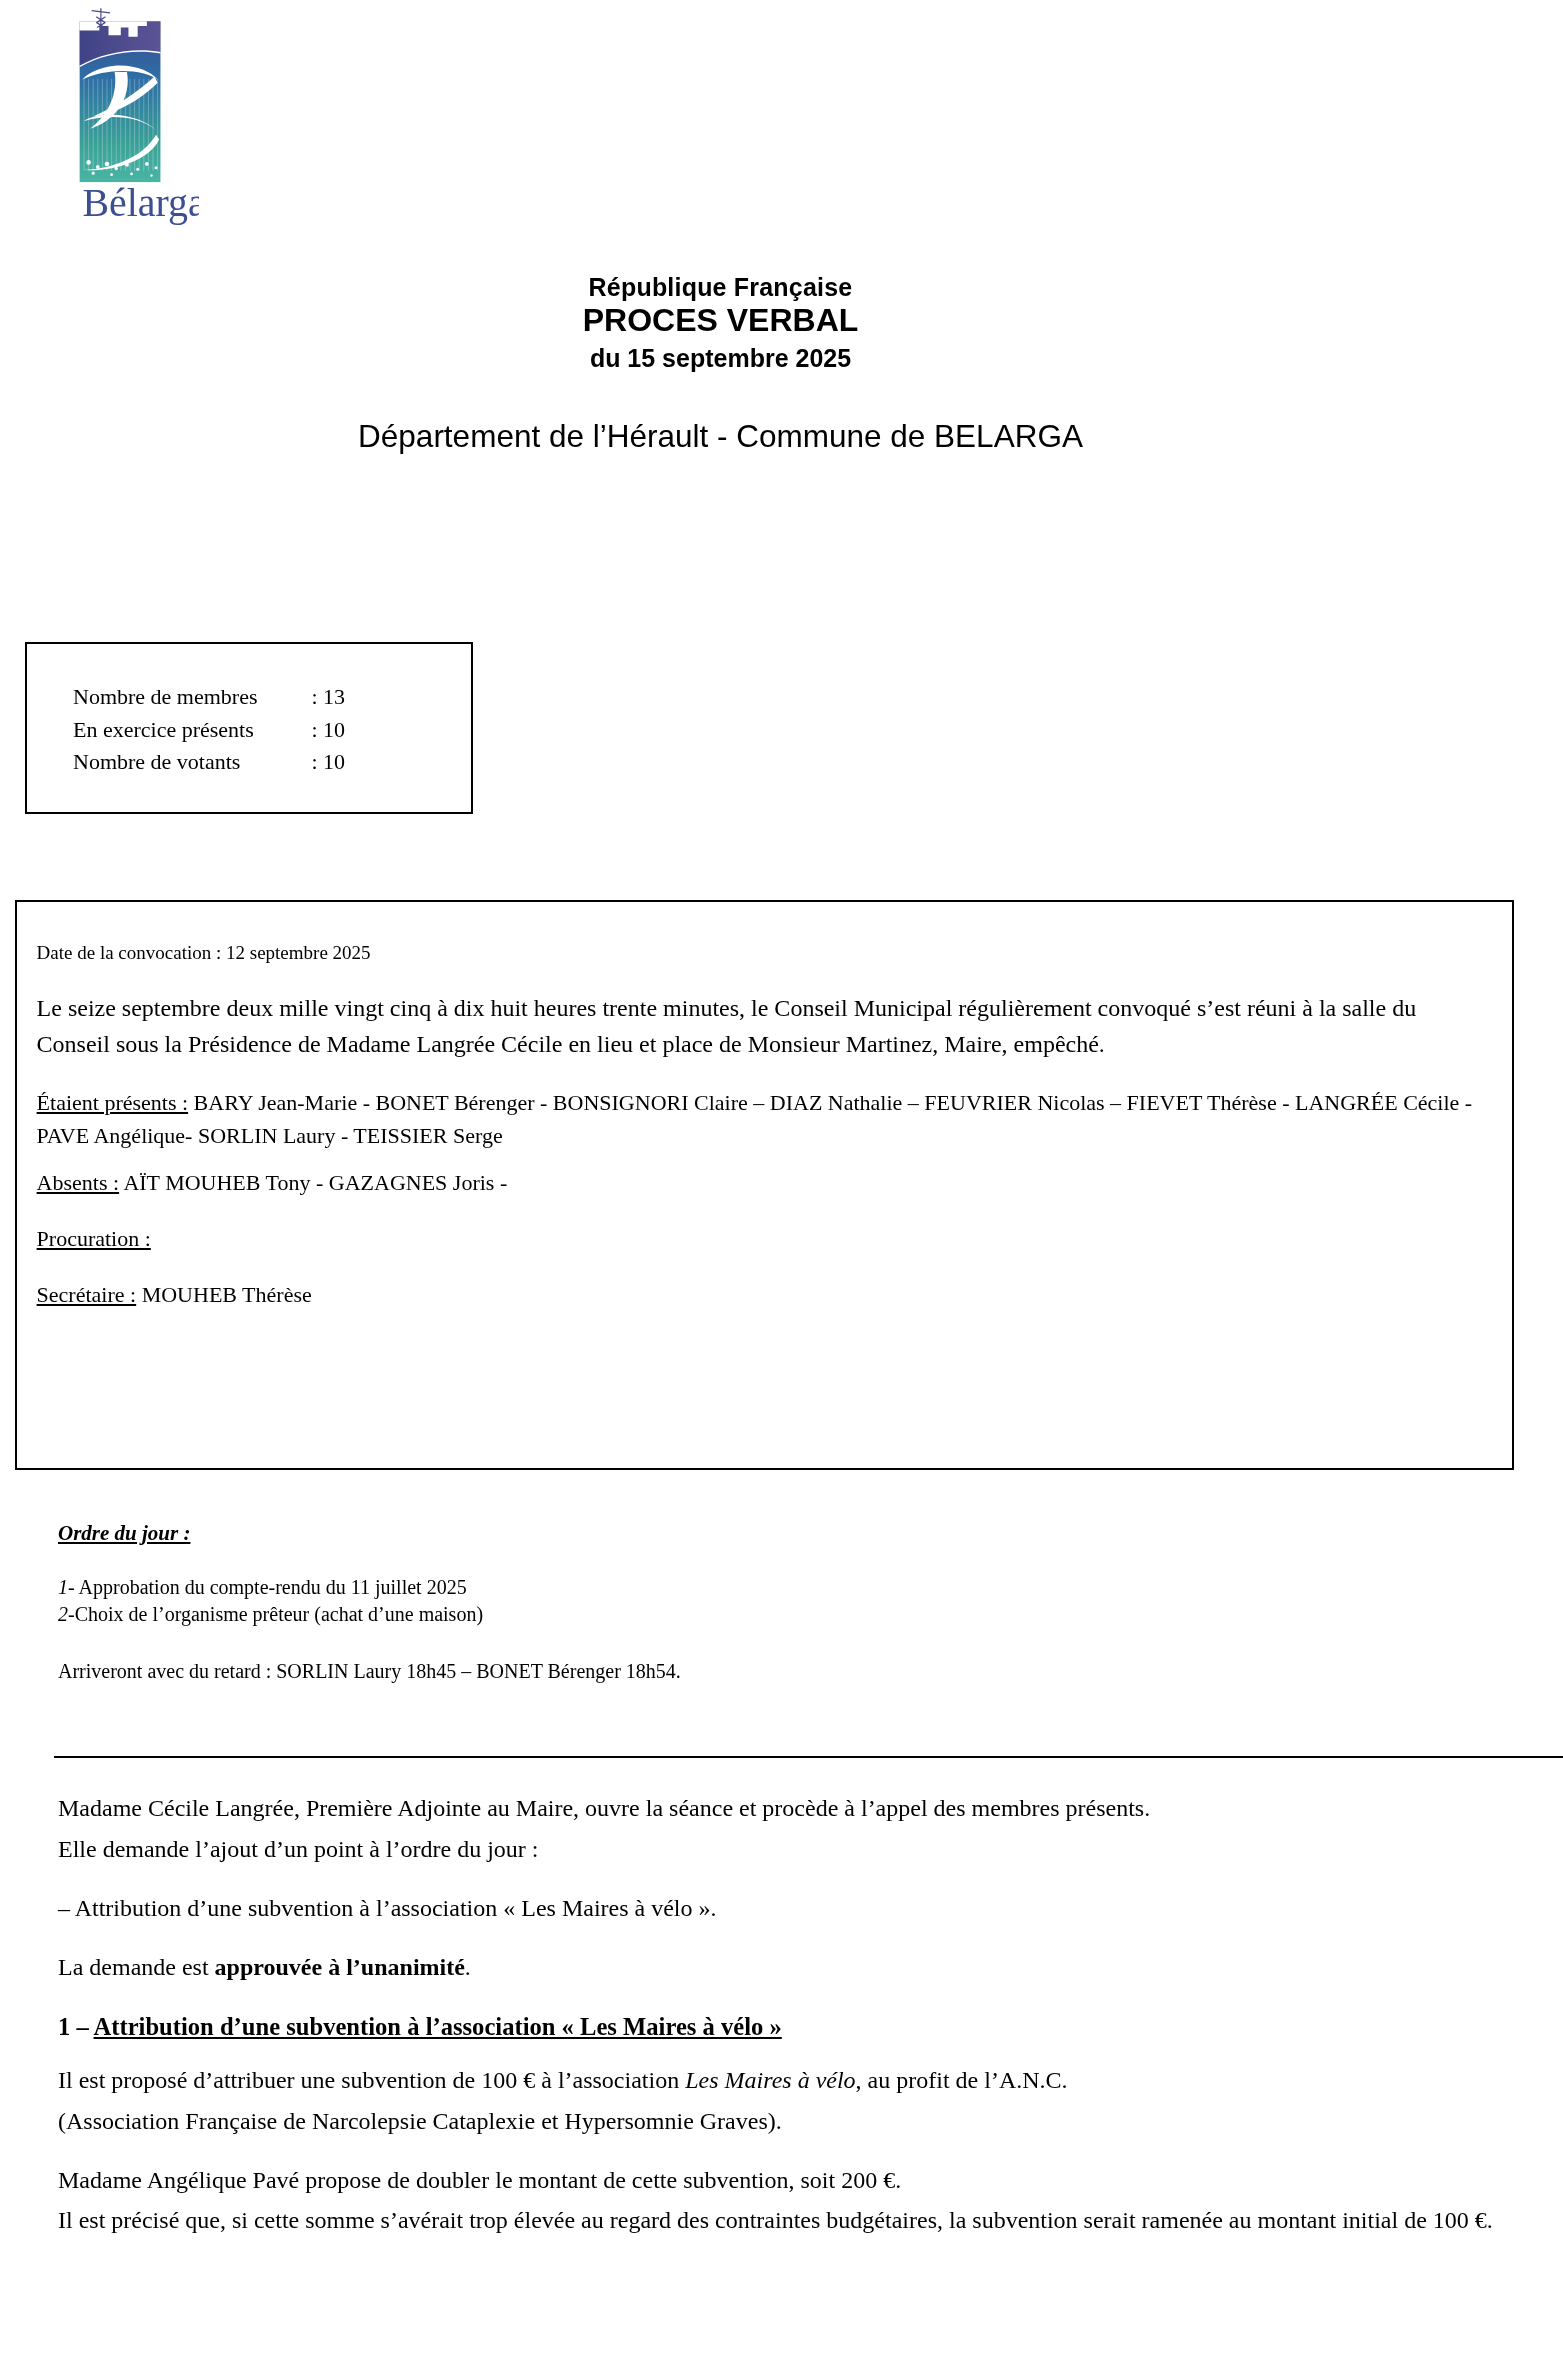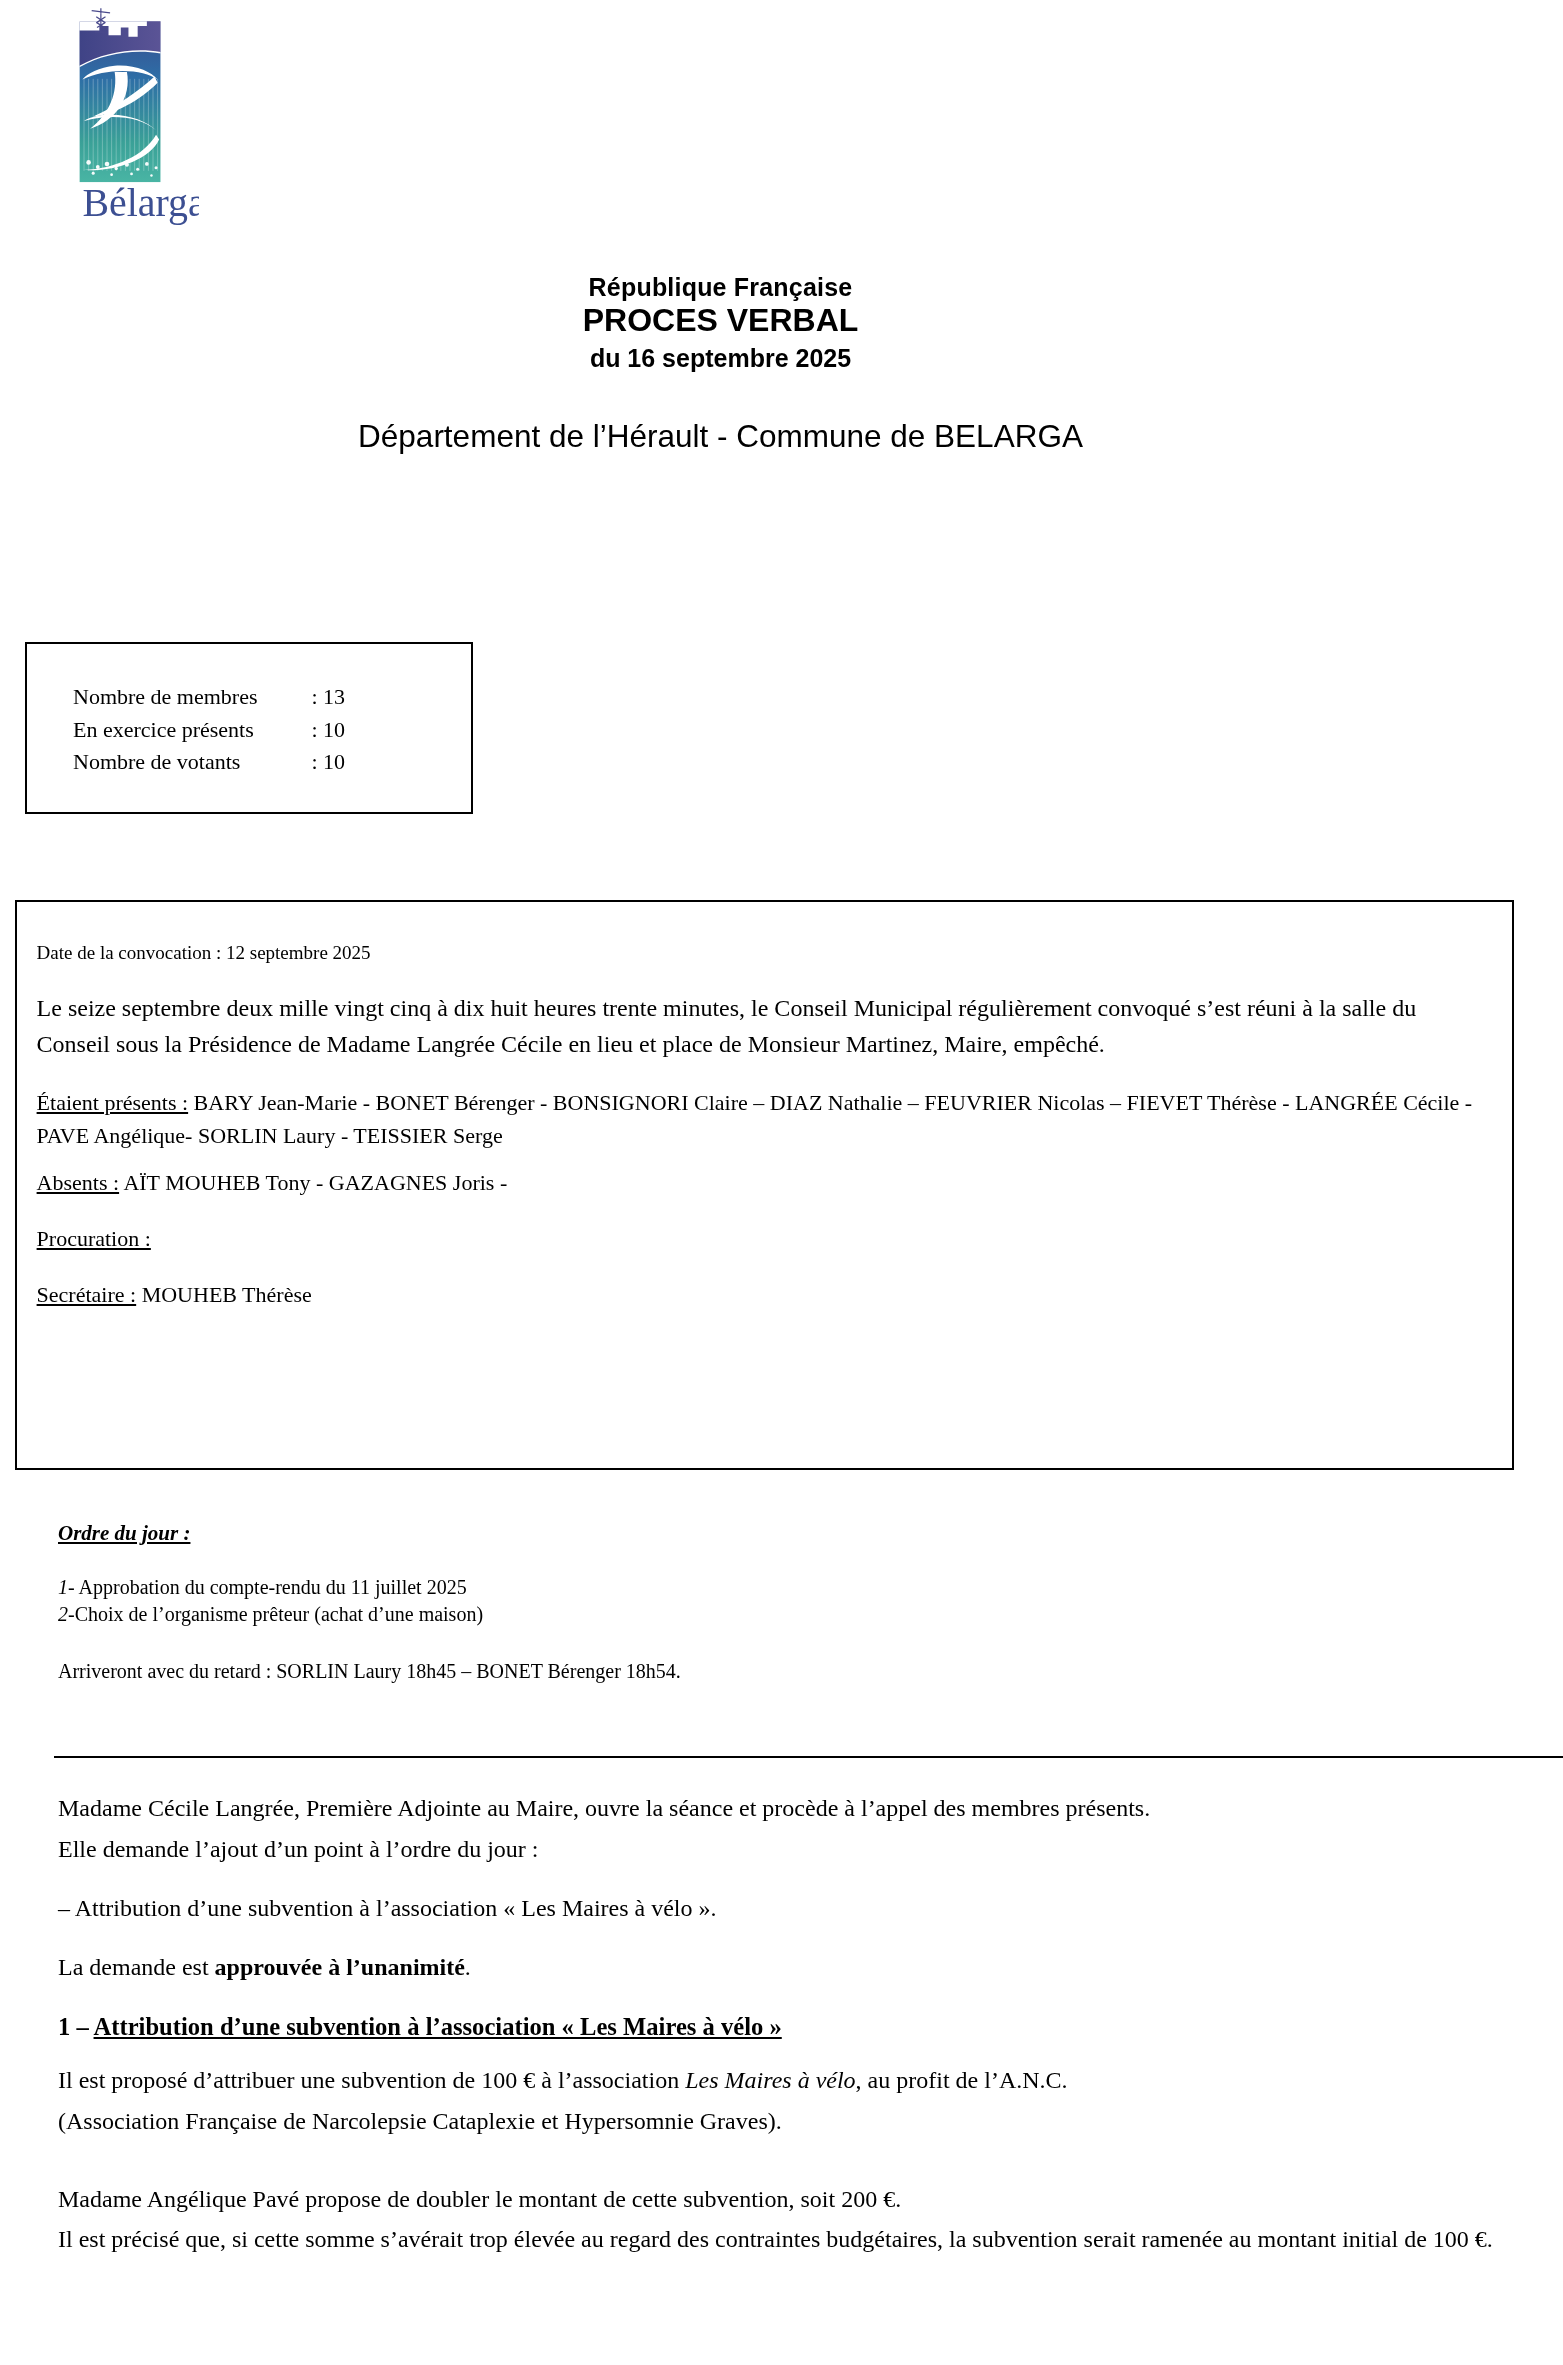--- a/index.html
+++ b/index.html
@@ -257,21 +257,21 @@
       <line x1="52" y1="3" x2="52" y2="10"></line>
     </g>
 
     <text x="28" y="274" font-family="Liberation Serif, serif" font-size="52" fill="#3c4f92">Bélarga</text>
   </svg>
 </div>
 
 <div class="header-block" style="top:273px;">
   <p class="title-republique">République Française</p>
   <p class="title-pv" style="">PROCES VERBAL</p>
-  <p class="title-pv-date" style="margin-top:4.6px;">du 16 septembre 2025</p>
+  <p class="title-pv-date" style="margin-top:4.6px;">du 15 septembre 2025</p>
   <p class="title-departement" style="margin-top:45px;">Département de l’Hérault - Commune de BELARGA</p>
 </div>
 
 <div class="members-box">
   <table class="members-table">
     <tbody>
       <tr>
         <td class="label">Nombre de membres</td>
         <td class="value">: 13</td>
       </tr>
@@ -338,16 +338,16 @@
 
   <p class="section-heading">
     <span>1 – </span><span class="hl">Attribution d’une subvention à l’association « Les Maires à vélo »</span>
   </p>
 
   <p class="body-p body-p-nogap">
     <span>Il est proposé d’attribuer une subvention de 100 € à l’association </span><span class="it">Les Maires à vélo</span><span>, au profit de l’A.N.C.</span>
   </p>
   <p class="body-p">(Association Française de Narcolepsie Cataplexie et Hypersomnie Graves).</p>
 
-  <p class="body-p body-p-nogap" style="margin-top:42px;">Madame Angélique Pavé propose de doubler le montant de cette subvention, soit 200 €.</p>
+  <p class="body-p body-p-nogap" style="margin-top:23px;">Madame Angélique Pavé propose de doubler le montant de cette subvention, soit 200 €.</p>
   <p class="body-p">Il est précisé que, si cette somme s’avérait trop élevée au regard des contraintes budgétaires, la subvention serait ramenée au montant initial de 100 €.</p>
 </div>
 
 
 </body></html>

